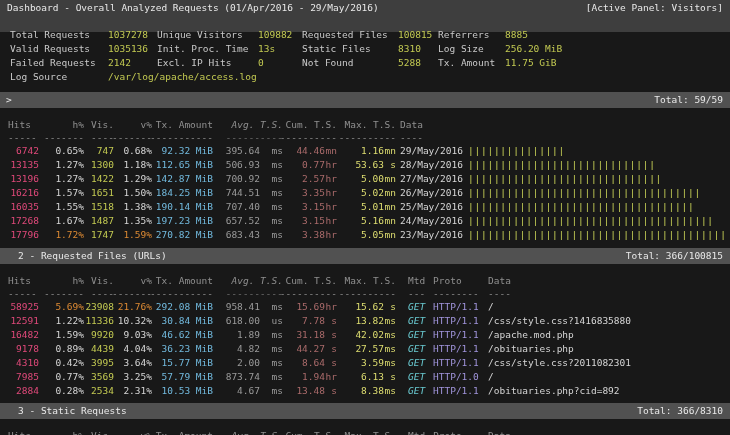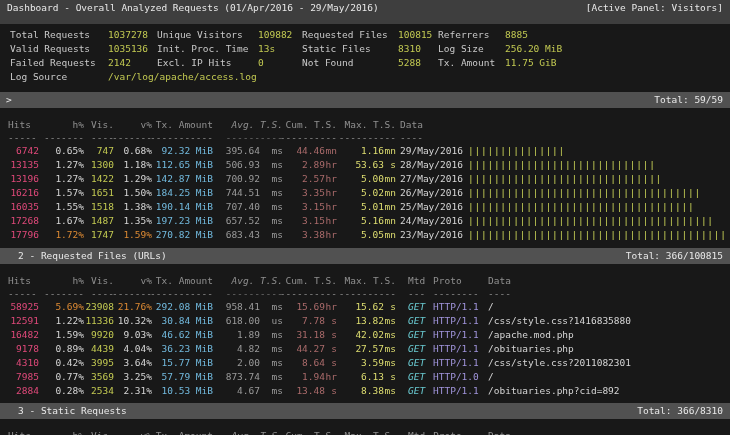--- a/index.html
+++ b/index.html
@@ -4,21 +4,21 @@
 <style>
   html,body{margin:0;padding:0;background:#000;}
   #screen{
     position:relative;width:730px;height:435px;overflow:hidden;
     background:var(--bg,#181818);
     font-family:"DejaVu Sans Mono","Liberation Mono",monospace;
     font-size:9.5px;line-height:14px;color:var(--text,#d6d6d6);
   }
   #screen span{white-space:pre;}
   
-  .topbar{position:absolute;top:0;left:0;right:0;height:24px;background:var(--topbar-bg,#3e3e3e);color:var(--bar-text,#e9e9e9);line-height:16px;}
+  .topbar{position:absolute;top:0;left:0;right:0;height:32px;background:var(--topbar-bg,#3e3e3e);color:var(--bar-text,#e9e9e9);line-height:16px;}
   .tb-title{position:absolute;left:7px;}
   .tb-active{position:absolute;right:7px;}
   
   #summary{position:absolute;top:0;left:0;right:0;height:90px;}
   .sline{position:absolute;left:0;right:0;height:14px;}
   .slabel{position:absolute;top:0;color:var(--label,#c9c9c9);}
   .svalue{position:absolute;top:0;color:var(--value,#c3ca52);}
   
   .panel{position:absolute;left:0;right:0;height:156px;}
   .pbar{position:absolute;top:0;left:0;right:0;height:16px;background:var(--panel-bg,#515151);color:var(--bar-text,#e9e9e9);line-height:16px;}
@@ -151,21 +151,21 @@
           <span class="c-bars">|||||||||||||||</span>
         </div>
         <div class="row" style="top: 66px;">
           <span class="c-hits">13135</span>
           <span class="c-hpct">1.27%</span>
           <span class="c-vis">1300</span>
           <span class="c-vpct">1.18%</span>
           <span class="c-tx">112.65 MiB</span>
           <span class="c-avg">506.93</span>
           <span class="c-avgu">ms</span>
-          <span class="c-cum">2.89</span>
+          <span class="c-cum">0.77</span>
           <span class="c-cumu">hr</span>
           <span class="c-max">53.63</span>
           <span class="c-maxu">s</span>
           <span class="c-date">28/May/2016</span>
           <span class="c-bars">|||||||||||||||||||||||||||||</span>
         </div>
         <div class="row" style="top: 80px;">
           <span class="c-hits">13196</span>
           <span class="c-hpct">1.27%</span>
           <span class="c-vis">1422</span>

